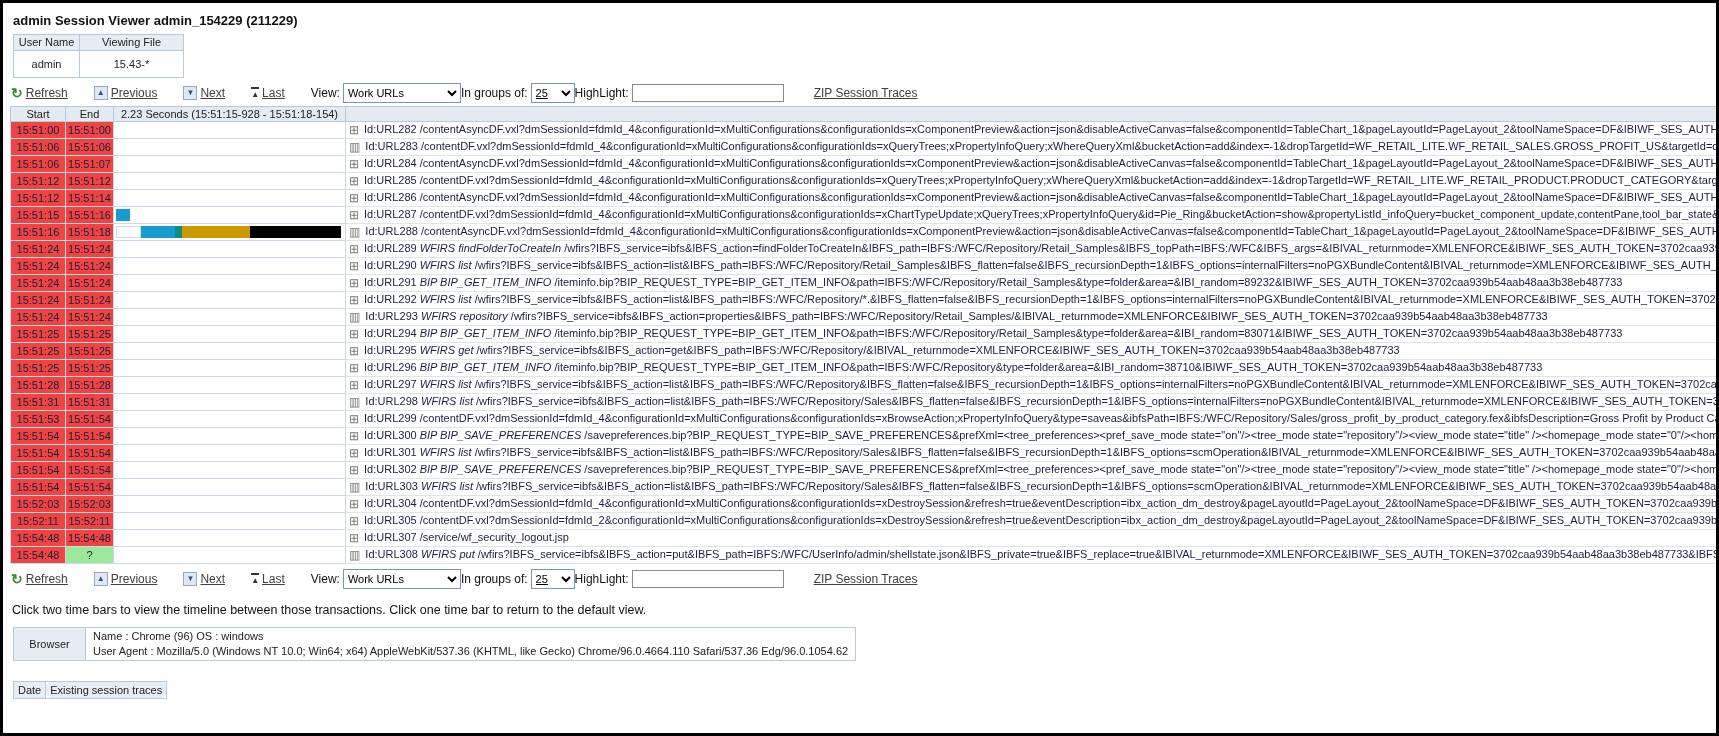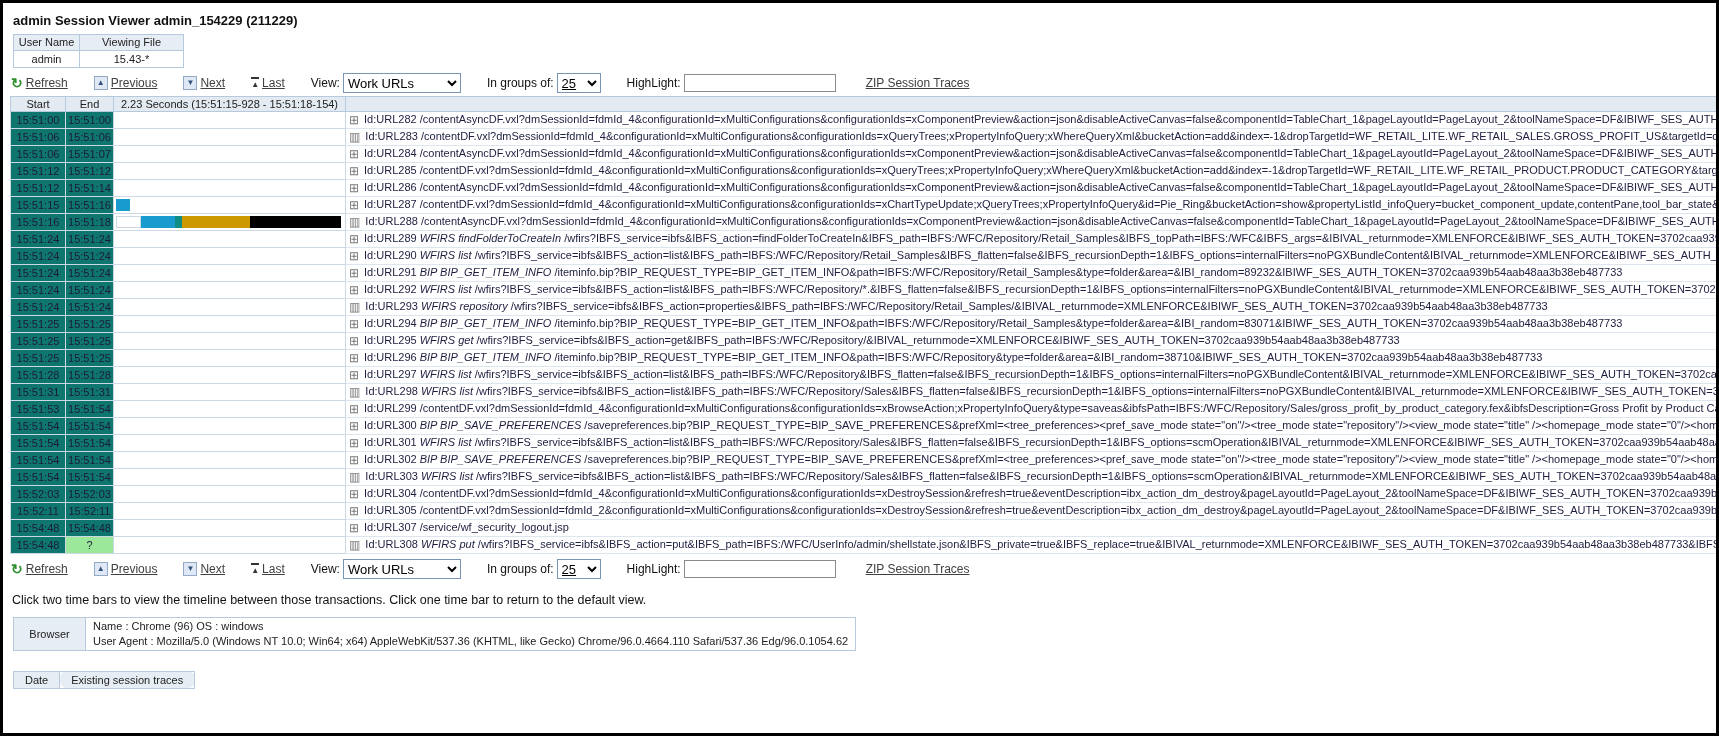--- a/index.html
+++ b/index.html
@@ -9,56 +9,56 @@
     border:3px solid #000; padding:2px 6px 0 6px;
     background:#fff; font-family:"Liberation Sans",sans-serif; color:#111;
   }
   .page-title { font-size:13px; font-weight:bold; margin:8px 0 6px 4px; }
 
   table { border-collapse:collapse; }
   .usertable { font-size:11px; margin:0 0 2px 4px; }
   .usertable td { border:1px solid #b7c9dc; text-align:center; padding:1px 4px; color:#222; }
   .usertable .hd { background:#e7edf4; width:66px; line-height:1.2; }
   .usertable .hd2 { width:104px; }
-  .usertable .val { background:#fff; height:17px; }
+  .usertable .val { background:#fff; height:27px; }
 
   .navrow { display:flex; align-items:center; font-size:12px; margin:5px 0 3px 2px; white-space:nowrap; }
   .navitem { margin-right:26px; display:flex; align-items:center; }
   a.navlink, a.ziplink, a.sesslink { color:#404040; text-decoration:underline; cursor:pointer; }
   .ic-refresh { color:#2e8f2e; font-weight:bold; font-size:14px; margin-right:3px; }
   .ic-box { display:inline-block; width:14px; height:14px; background:#dfe8f4; border:1px solid #93aac6;
             font-size:8px; line-height:12px; text-align:center; color:#33517c; margin-right:3px; }
   .ic-last { display:inline-block; border-top:2px solid #333; font-size:8px; color:#333; padding-top:1px; margin-right:3px; line-height:9px; }
   .navlabel { margin-right:3px; }
-  select { font-size:13px; height:20px; border:1px solid #7a94b4; background:#fff; margin-right:26px; }
+  select { font-size:11px; height:20px; border:1px solid #7a94b4; background:#fff; }
   .sel-view { width:118px; }
   .sel-groups { width:44px;text-decoration:underline; }
   .hl-input { width:152px; height:18px; border:1px solid #8a8a8a; font-size:11px; margin-right:30px; }
 
   .tracetable { width:1709px; table-layout:fixed; font-size:11px; margin-left:1px;border-radius:8px; }
   .tracetable th { background:#e3eaf2; border:1px solid #b7c9dc; font-weight:normal; font-size:11px;
                    height:15px; padding:0 2px; color:#222; }
-  td.tcell { background:#0f766e; border:1px solid #ccd8e4; text-align:center; height:17px; padding:0 2px; color:#1c1c38; }
+  td.tcell { background:#ef4444; border:1px solid #ccd8e4; text-align:center; height:17px; padding:0 2px; color:#1c1c38; }
   td.tcell.pending { background:#9be89b; }
   td.barcell { background:#fff; border:1px solid #ccd8e4; padding:1px 2px; }
   .barwrap { display:flex; height:12px; }
   .seg { height:12px; }
   td.urlcell { background:#fff; border:1px solid #dde5ee; padding:0 3px; white-space:nowrap; overflow:hidden; color:#1d1d3f; }
   .xicon { color:#787878; font-size:12px; margin-right:5px; vertical-align:-1px; }
   .urlprefix { font-style:italic; }
 
   .instruction { font-size:12.5px; margin:14px 0 4px 3px; color:#111; }
 
   .infotable { font-size:11px; margin:10px 0 0 4px; }
   .infotable td { border:1px solid #b7c9dc; padding:1px 7px; color:#222; }
   .infotable .lbl { background:#e7edf4; text-align:center; width:72px; }
   .infotable .val { background:#fff; line-height:1.35; }
 
   .sesstable { font-size:11px; margin:20px 0 0 4px; }
-  .sesstable td { border:1px solid #b7c9dc; padding:2px 11px; text-align:center; color:#222; }
+  .sesstable td { border:1px solid #b7c9dc; padding:2px 4px; text-align:center; color:#222; }
   .sesstable .lbl { background:#e7edf4; }
 </style>
 </head>
 <body>
 
 <div class="page-title">admin Session Viewer admin_154229 (211229)</div>
 
 <table class="usertable">
   <tbody>
       <tr>

